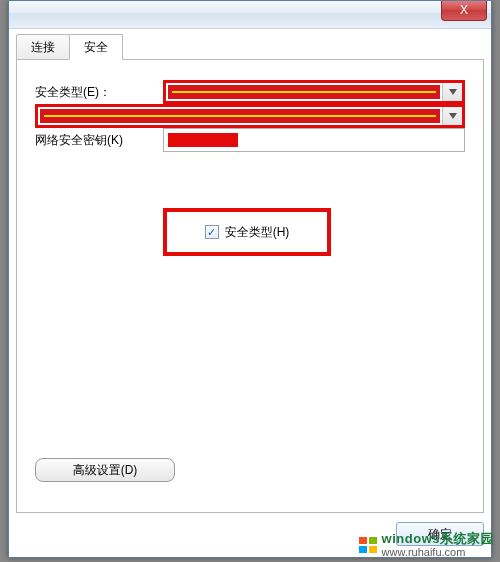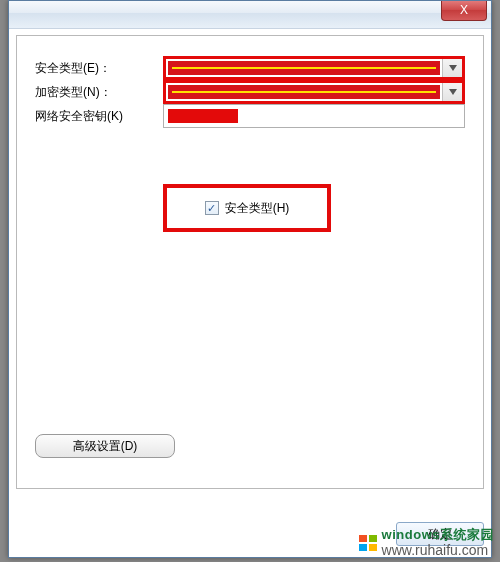--- a/index.html
+++ b/index.html
@@ -229,53 +229,56 @@
     align-items: center;
     gap: 4px;
     pointer-events: none;
   }
   .wm-logo {
     width: 20px; height: 20px;
     display: flex; align-items: center; justify-content: center;
   }
   .wm-text { line-height: 1.1; }
   .wm-main { font-size: 13px; font-weight: bold; color: #1a7a3c; letter-spacing: 0.5px; }
-  .wm-sub { font-size: 14px; color: #5a5a5a; }
+  .wm-sub { font-size: 11px; color: #5a5a5a; }
 </style>
 </head>
 <body>
 
 <div class="window">
 
   <div class="titlebar">
     <div class="close-btn">X</div>
   </div>
 
   <div class="client">
 
+    <div class="tabstrip">
+      <div class="tab">连接</div>
+      <div class="tab active">安全</div>
+    </div>
 
     <div class="tabpanel">
 
       <div class="form-row">
         <div class="form-label">安全类型(E)：</div>
         <div class="combo red-highlight">
           <div class="combo-value">
             <div class="red-fill"></div>
             <div class="yellow-strip"></div>
           </div>
           <div class="combo-arrow">
             <svg viewBox="0 0 8 6">
                 <path d="M0 0 L8 0 L4 6 Z" fill="#555"></path>
               </svg>
           </div>
         </div>
       </div>
 
       <div class="form-row">
-        <div class="form-label">加密类型(N)：</div>
         <div class="combo red-highlight">
           <div class="combo-value">
             <div class="red-fill"></div>
             <div class="yellow-strip"></div>
           </div>
           <div class="combo-arrow">
             <svg viewBox="0 0 8 6">
                 <path d="M0 0 L8 0 L4 6 Z" fill="#555"></path>
               </svg>
           </div>

